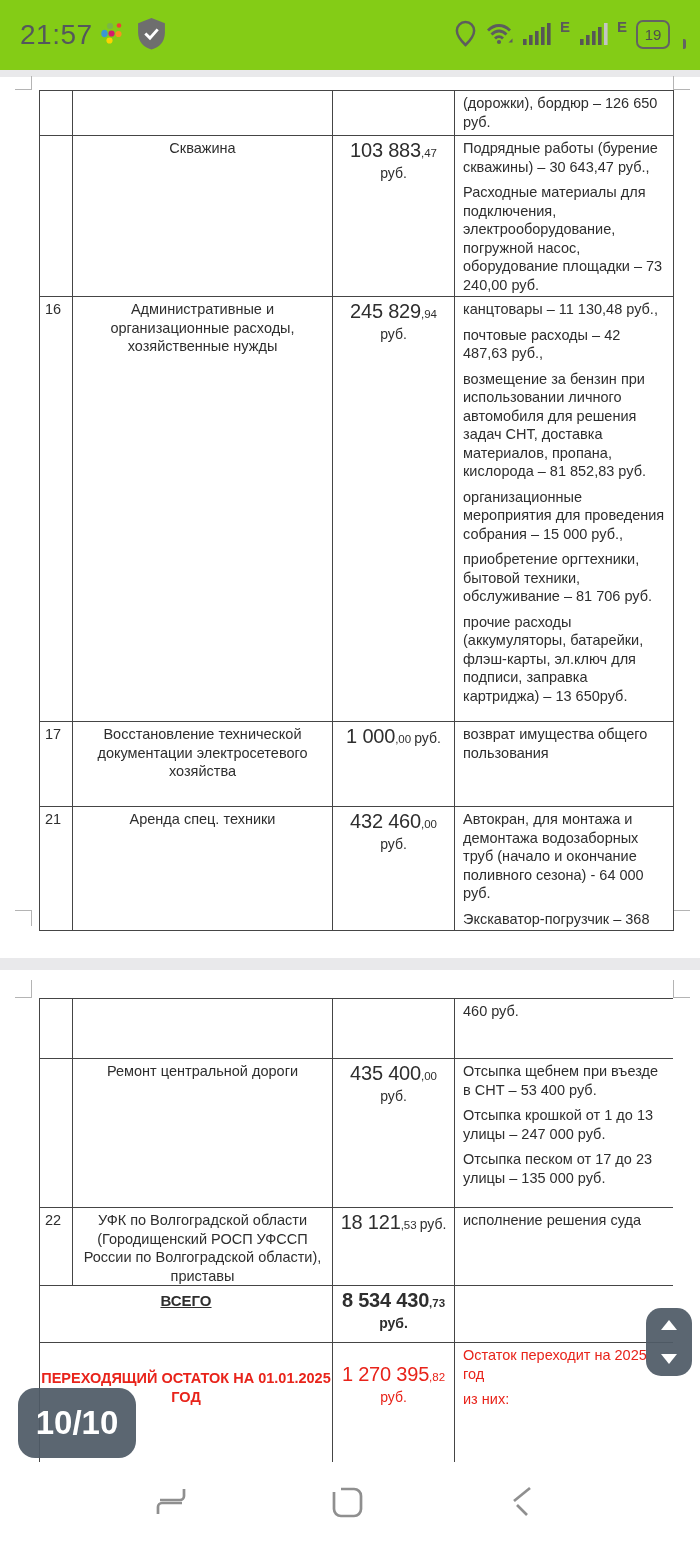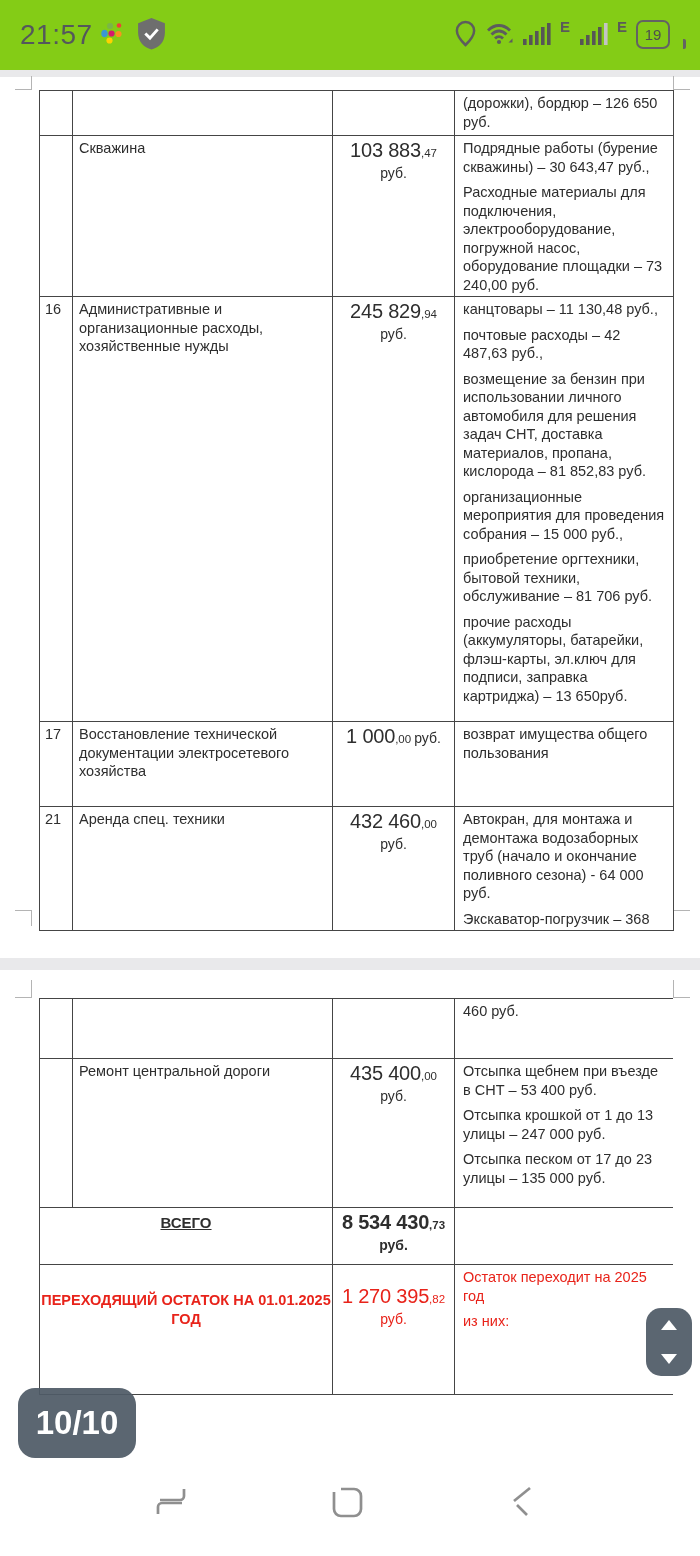--- a/index.html
+++ b/index.html
@@ -29,21 +29,21 @@
   .mark.bl { border-right:1px solid #b4b4b4; border-top:1px solid #b4b4b4; }
   .mark.br { border-left:1px solid #b4b4b4; border-top:1px solid #b4b4b4; }
   
   .tbl-wrap { position:absolute; left:39px; width:634px; }
   .tbl-wrap.w1 { top:90px; }
   .tbl-wrap.w2 { top:998px; height:464px; overflow:hidden; }
   table.doc { border-collapse:collapse; table-layout:fixed; width:634px;
               font-size:14.5px; line-height:18.5px; color:#2e2e2e; }
   table.doc td { border:1px solid #454545; vertical-align:top; overflow:hidden; }
   td.num { padding:3px 2px 0 5px; }
-  td.desc { padding:3px 6px 0 6px; }
+  td.desc { padding:3px 6px 0 6px;text-align:center; }
   td.amt { padding:5px 2px 0 2px; text-align:center; }
   td.det { padding:3px 8px 2px 8px; }
   td.det p { margin:0 0 7px 0; }
   td.det p:last-child { margin-bottom:0; }
   .amt-main { font-size:20px; letter-spacing:-.2px; }
   .amt-frac { font-size:11.5px; }
   .amt-unit { display:block; font-size:14px; margin-top:1px; }
   .amt-unit-in { font-size:14px; margin-left:3px; }
   tr.total-row td { font-weight:bold; }
   td.total-label { text-align:center; padding-top:6px; font-size:15px;text-decoration:underline; }
@@ -245,20 +245,30 @@
         <td class="amt">
           <span class="amt-main">435 400</span><span class="amt-frac">,00</span>
           <span class="amt-unit">руб.</span>
         </td>
         <td class="det">
           <p>Отсыпка щебнем при въезде в СНТ – 53 400 руб.</p>
           <p>Отсыпка крошкой от 1 до 13 улицы – 247 000 руб.</p>
           <p>Отсыпка песком от 17 до 23 улицы – 135 000 руб.</p>
         </td>
       </tr>
+      <tr style="height:63px;">
+        <td class="num">22</td>
+        <td class="desc">УФК по Волгоградской области (Городищенский РОСП УФССП России по Волгоградской области), приставы</td>
+        <td class="amt">
+          <span class="amt-main">18 121</span><span class="amt-frac">,53</span><span class="amt-unit-in">руб.</span>
+        </td>
+        <td class="det">
+          <p>исполнение решения суда</p>
+        </td>
+      </tr>
       <tr class="total-row" style="height:57px;">
         <td class="total-label" colspan="2">ВСЕГО</td>
         <td class="amt">
           <span class="amt-main">8 534 430</span><span class="amt-frac">,73</span>
           <span class="amt-unit">руб.</span>
         </td>
         <td class="det"></td>
       </tr>
       <tr class="red-row" style="height:130px;">
         <td class="red-label" colspan="2">ПЕРЕХОДЯЩИЙ ОСТАТОК НА 01.01.2025 ГОД</td>

